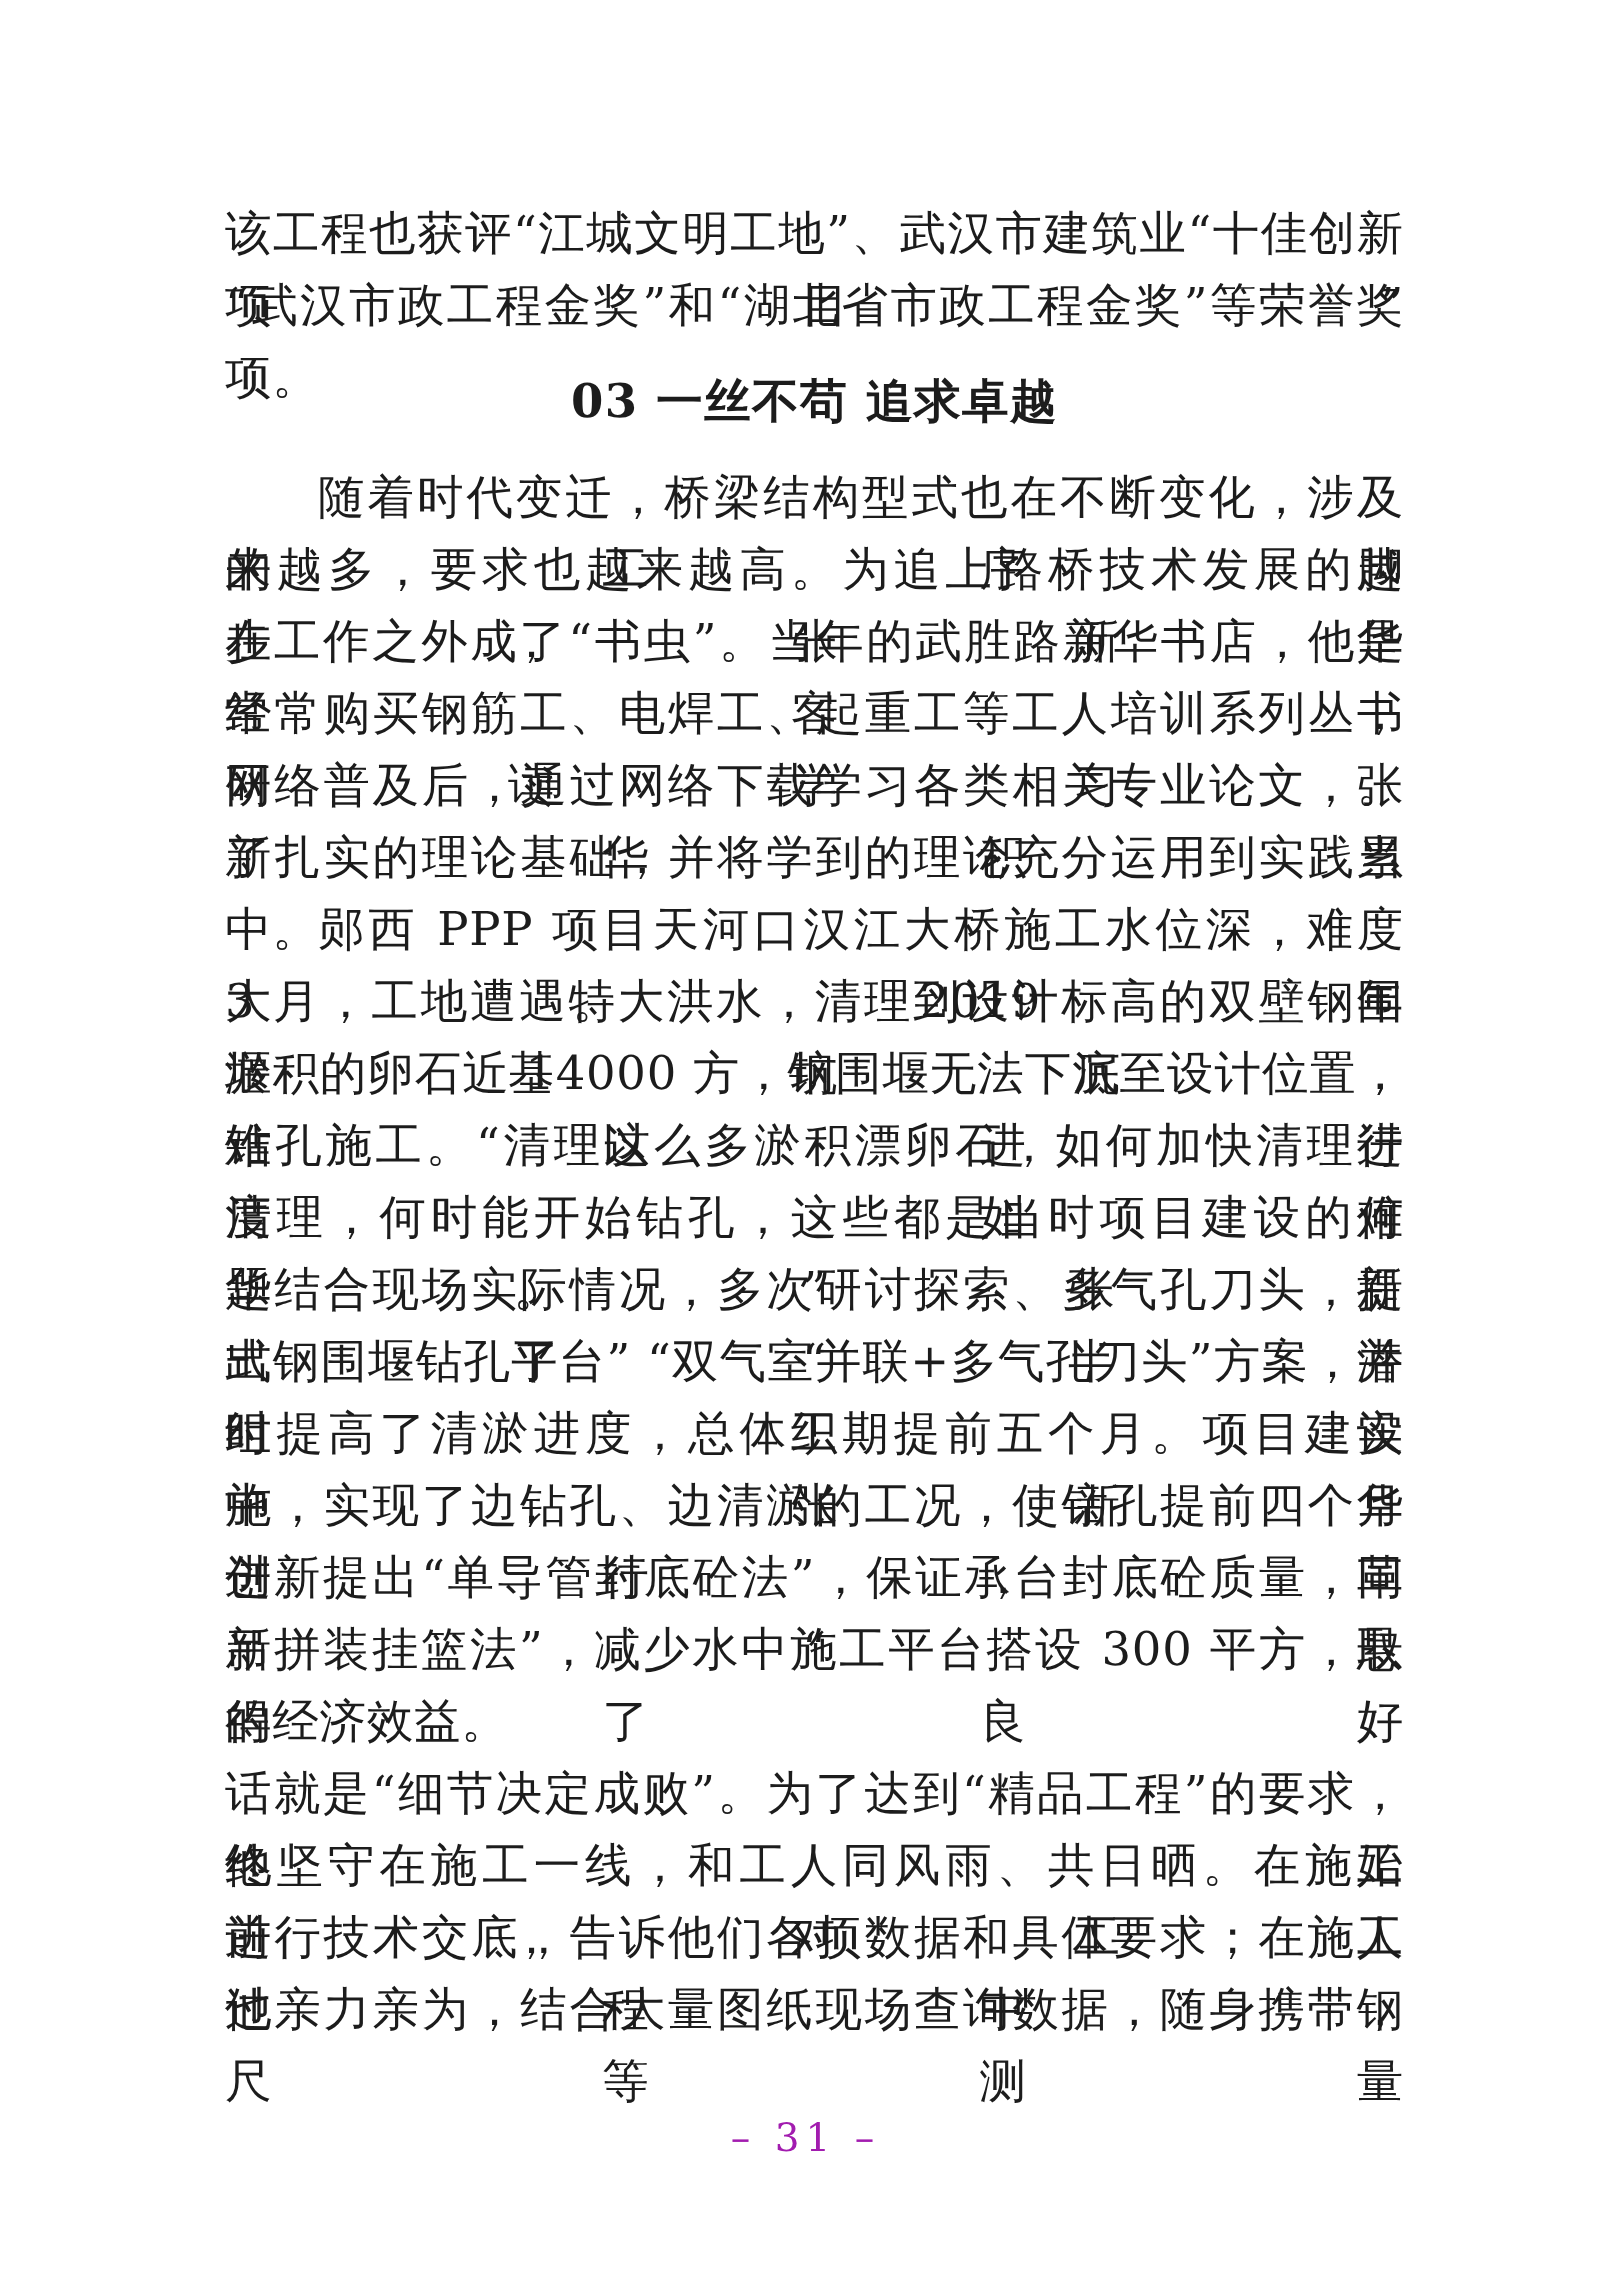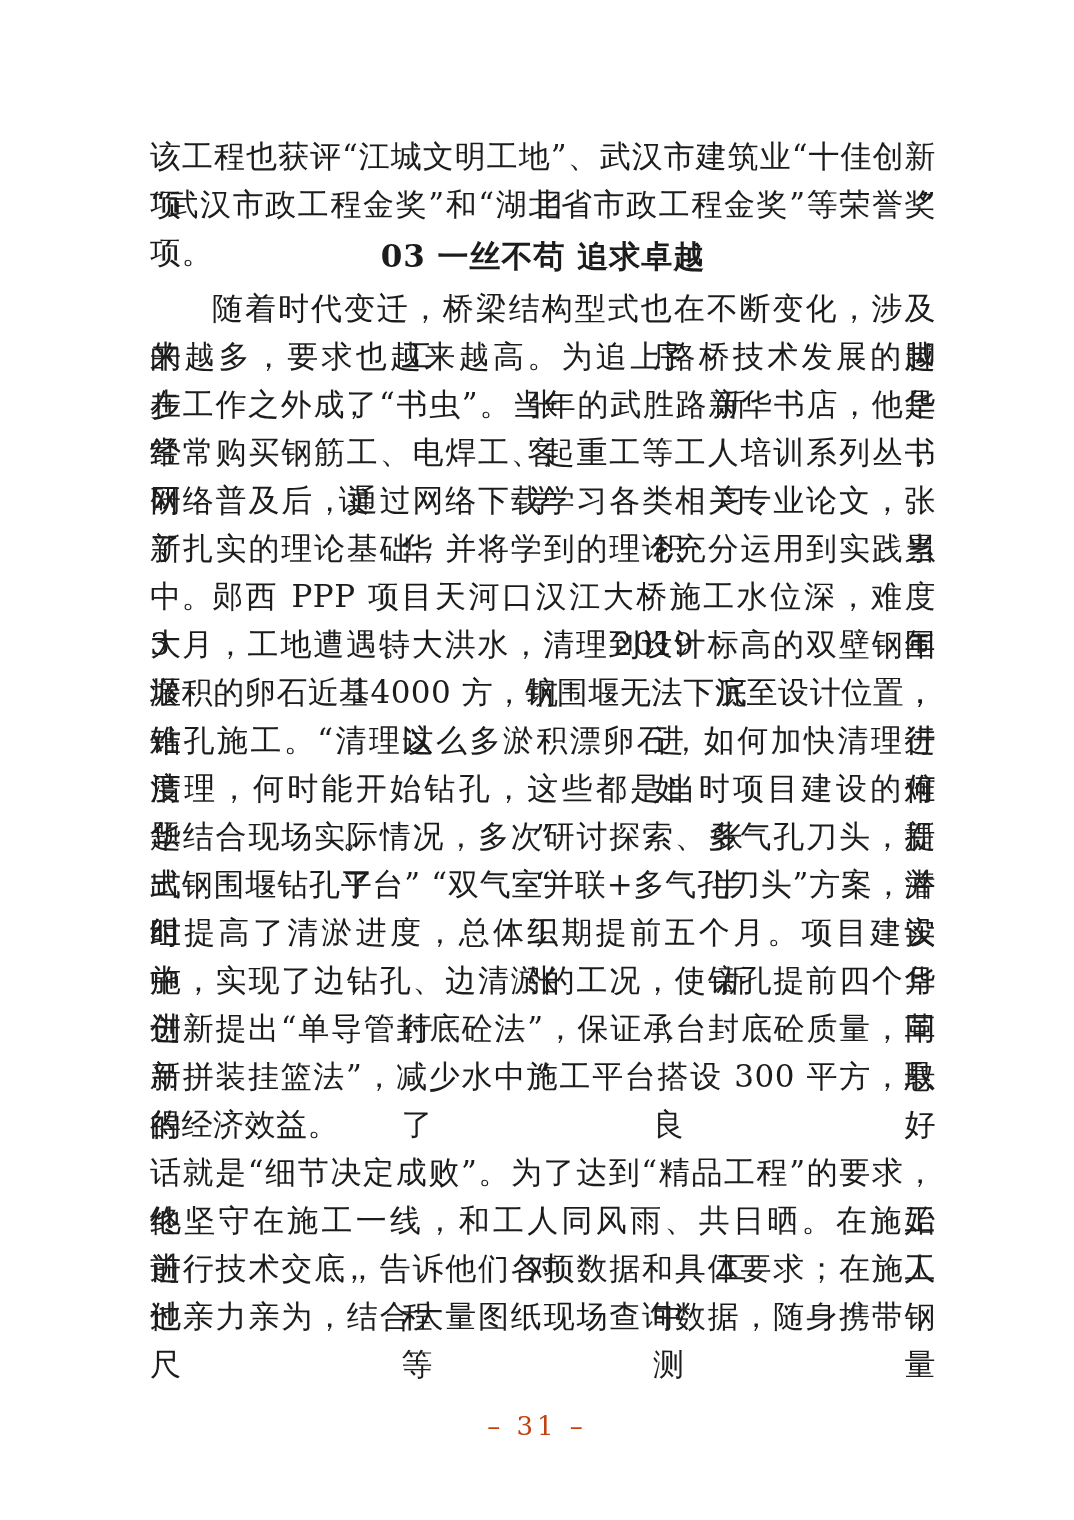--- a/index.html
+++ b/index.html
@@ -34,38 +34,38 @@
     white-space: normal;
     overflow: visible;
   }
   .line.end {
     text-align-last: left;
   }
   .line.indent {
     text-indent: 2em;
   }
   .heading {
-    margin: 4px;
+    margin: 16px;
     font-size: 31px;
     line-height: 48px;
     height: 48px;
     font-weight: bold;
     text-align: center;
     text-align-last: center;
     letter-spacing: 1px;
   }
   .footer {
     position: absolute;
     top: 1408px;
     left: 0;
     width: 100%;
     text-align: center;
     font-size: 26px;
     line-height: 36px;
-    color: #c2410c;
+    color: #a21caf;
     letter-spacing: 4px;
   }
 </style>
 </head>
 <body>
 
 <div class="page">
   <div class="body-text">
     <div class="line">该工程也获评“江城文明工地”、武汉市建筑业“十佳创新项目”</div>
     <div class="line end">“武汉市政工程金奖”和“湖北省市政工程金奖”等荣誉奖项。</div>

